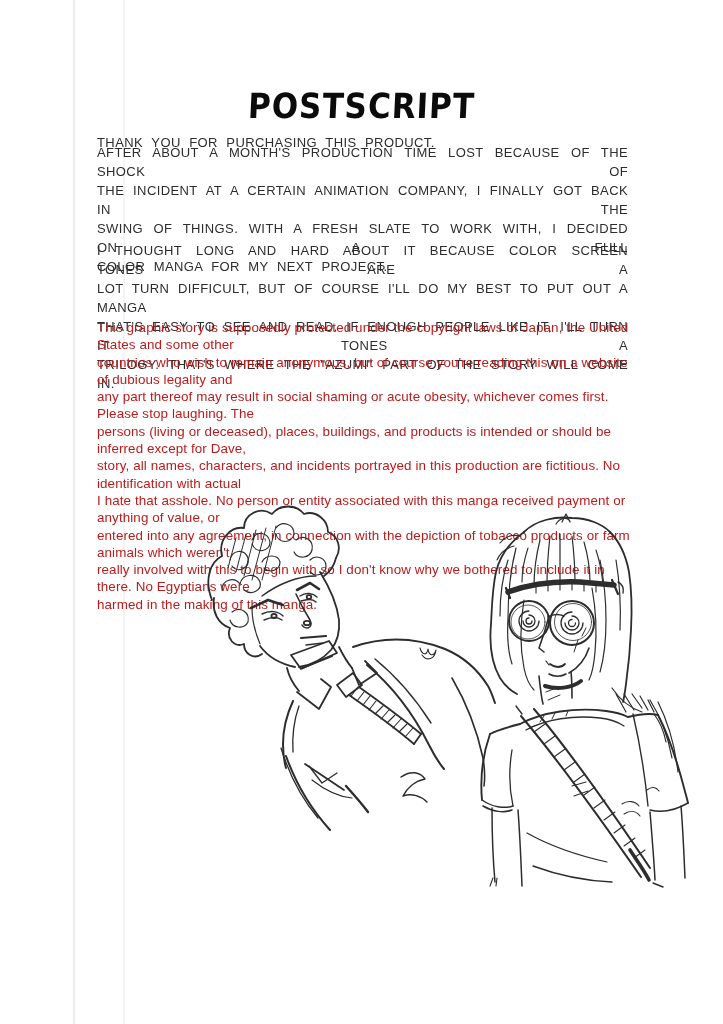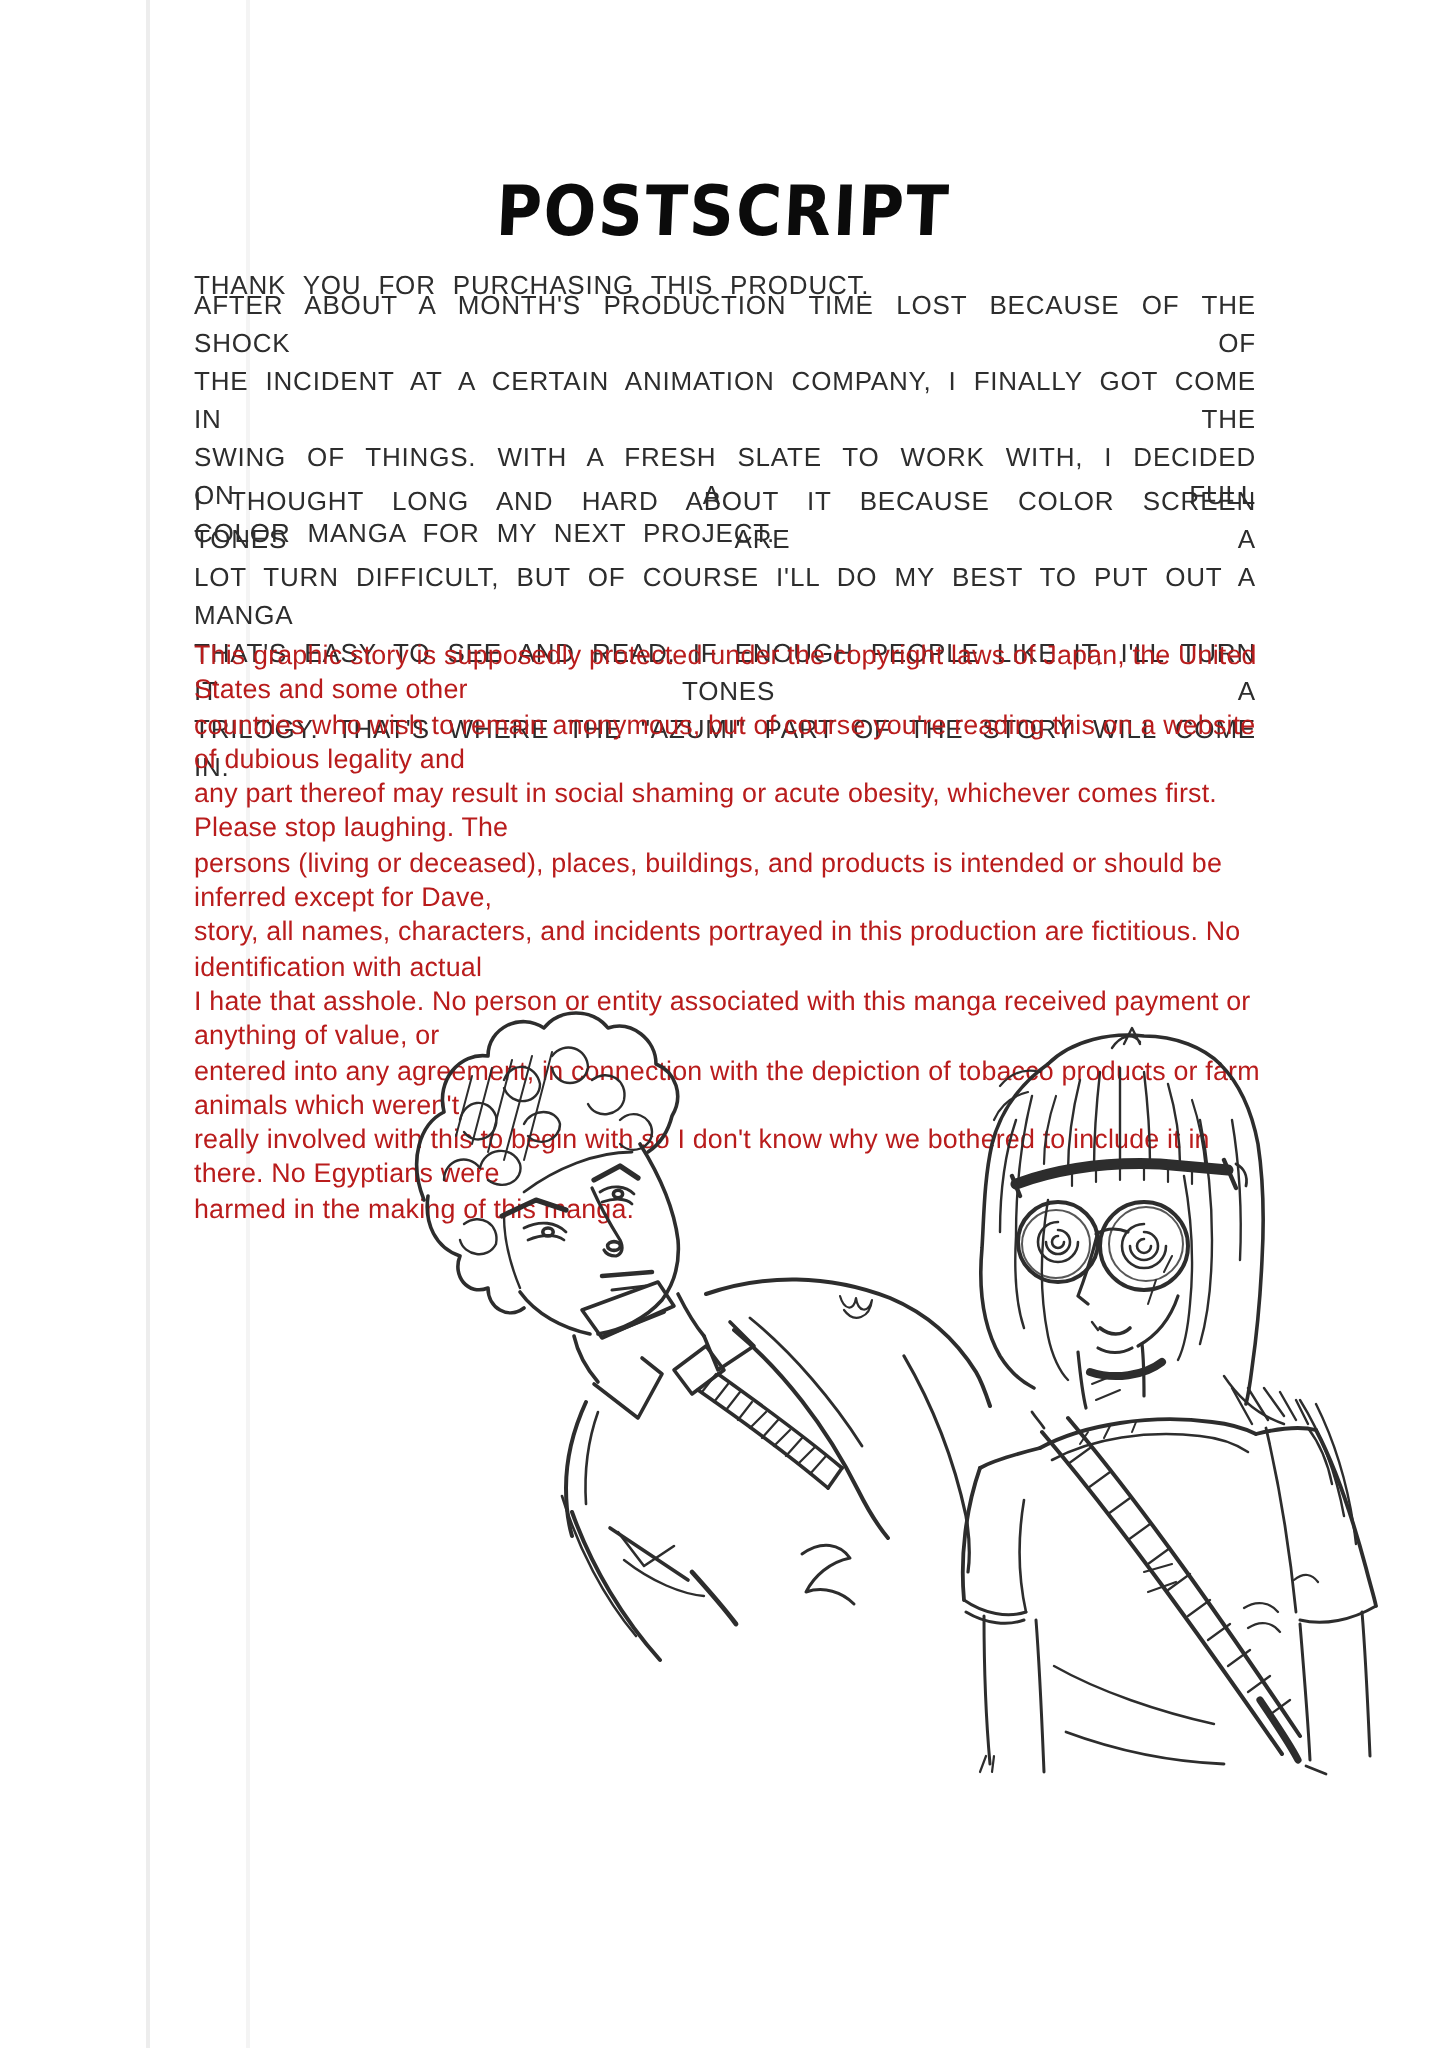--- a/index.html
+++ b/index.html
@@ -44,21 +44,21 @@
   <div class="scan-line l2" style="left:123px"></div>
 
   <div class="page-title">POSTSCRIPT</div>
 
   <div id="para-thanks" class="comic">
       <div class="line last">THANK YOU FOR PURCHASING THIS PRODUCT.</div>
     </div>
 
   <div id="para-production" class="comic">
       <div class="line">AFTER ABOUT A MONTH'S PRODUCTION TIME LOST BECAUSE OF THE SHOCK OF</div>
-      <div class="line">THE INCIDENT AT A CERTAIN ANIMATION COMPANY, I FINALLY GOT COME IN THE</div>
+      <div class="line">THE INCIDENT AT A CERTAIN ANIMATION COMPANY, I FINALLY GOT BACK IN THE</div>
       <div class="line">SWING OF THINGS.  WITH A FRESH SLATE TO WORK WITH, I DECIDED ON A FULL</div>
       <div class="line last">COLOR MANGA FOR MY NEXT PROJECT.</div>
     </div>
 
   <div id="para-trilogy" class="comic">
       <div class="line">I THOUGHT LONG AND HARD ABOUT IT BECAUSE COLOR SCREEN TONES ARE A</div>
       <div class="line">LOT TURN DIFFICULT, BUT OF COURSE I'LL DO MY BEST TO PUT OUT A MANGA</div>
       <div class="line">THAT'S EASY TO SEE AND READ.  IF ENOUGH PEOPLE LIKE IT, I'LL TURN IT TONES A</div>
       <div class="line last">TRILOGY.  THAT'S WHERE THE "AZUMI" PART OF THE STORY WILL COME IN.</div>
     </div>

